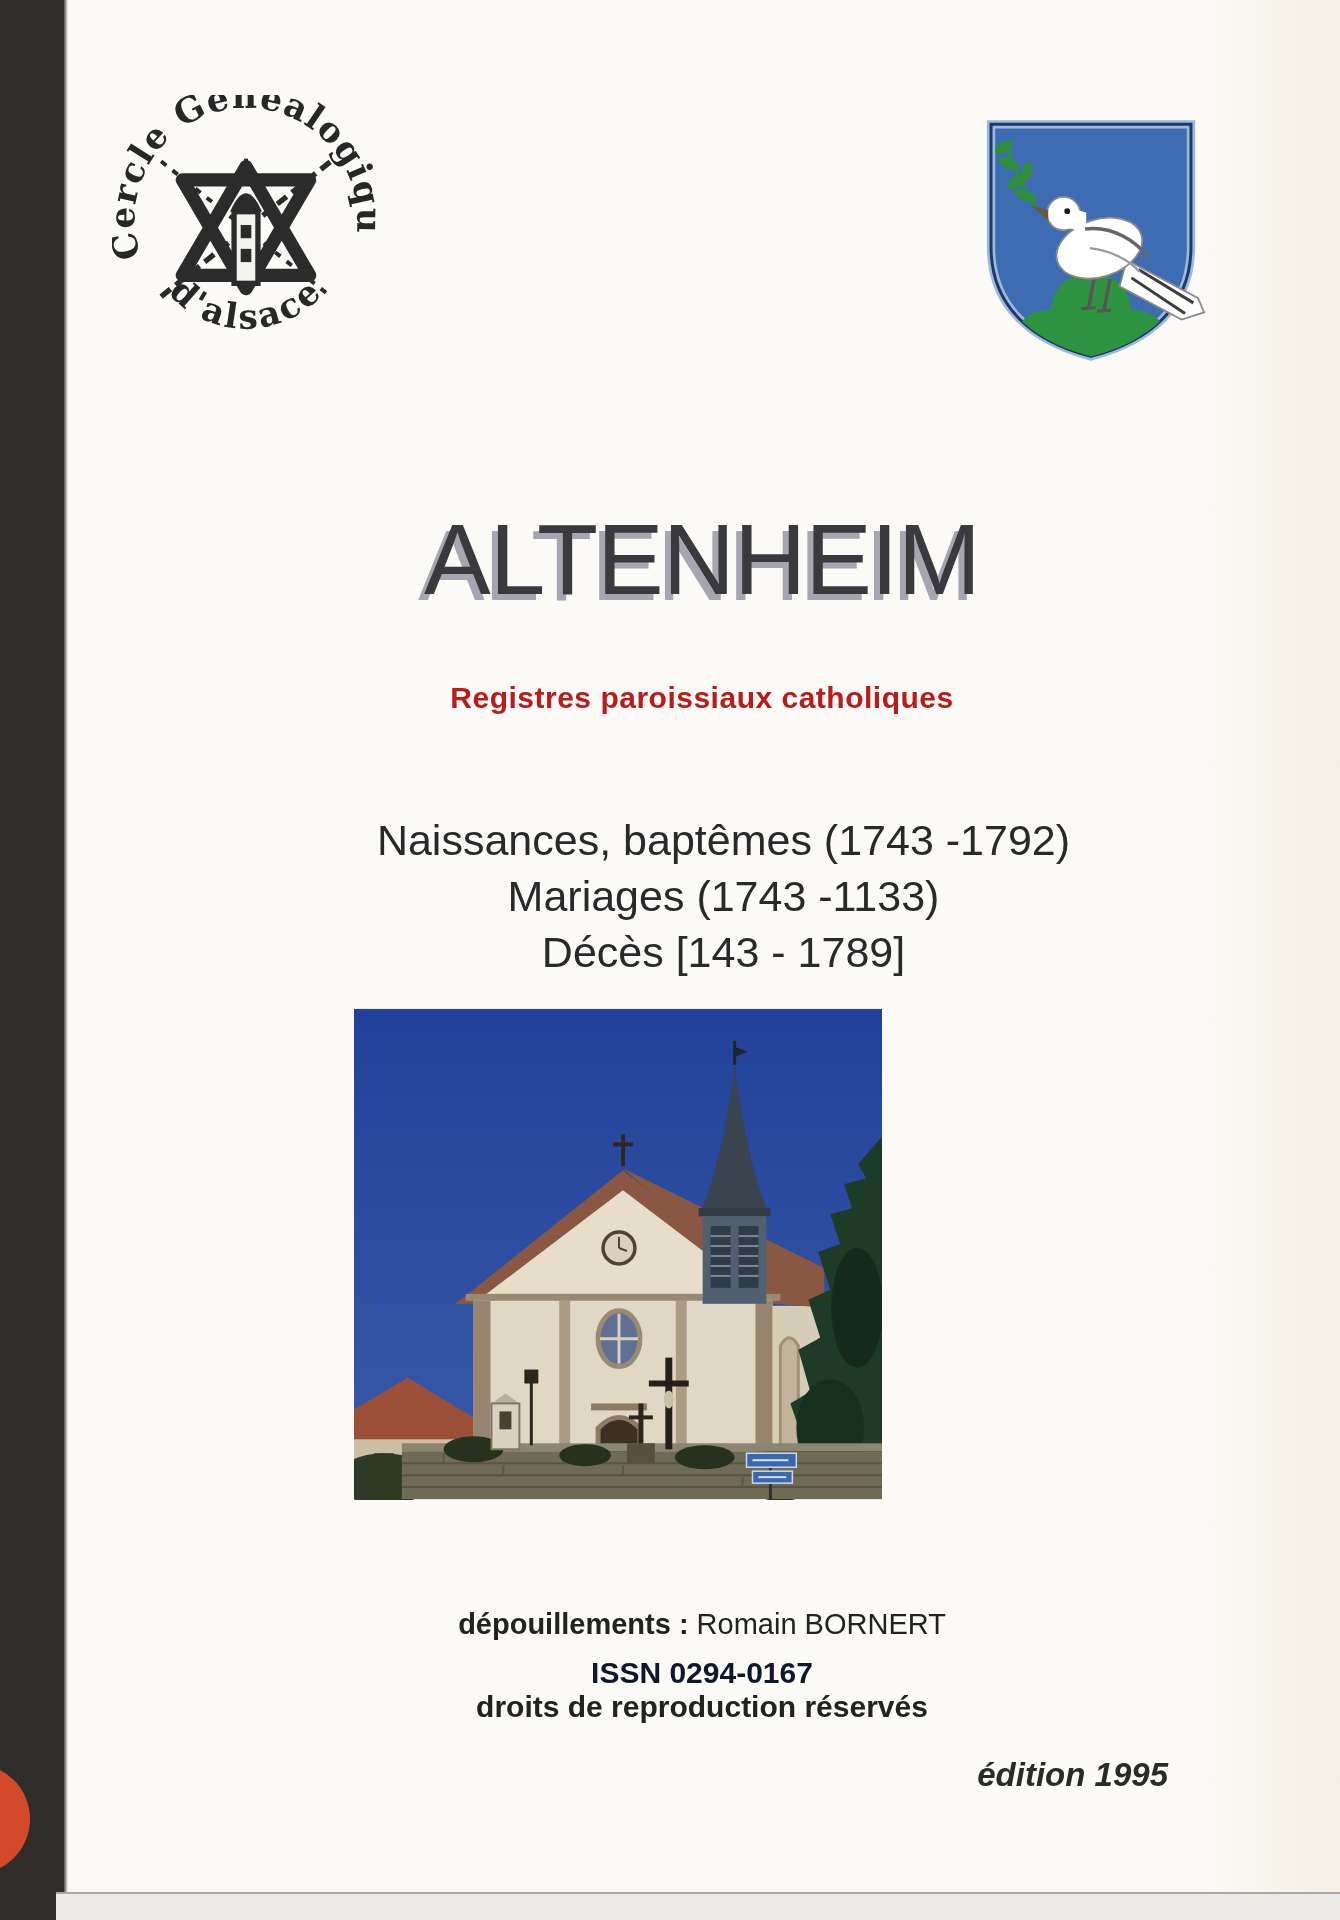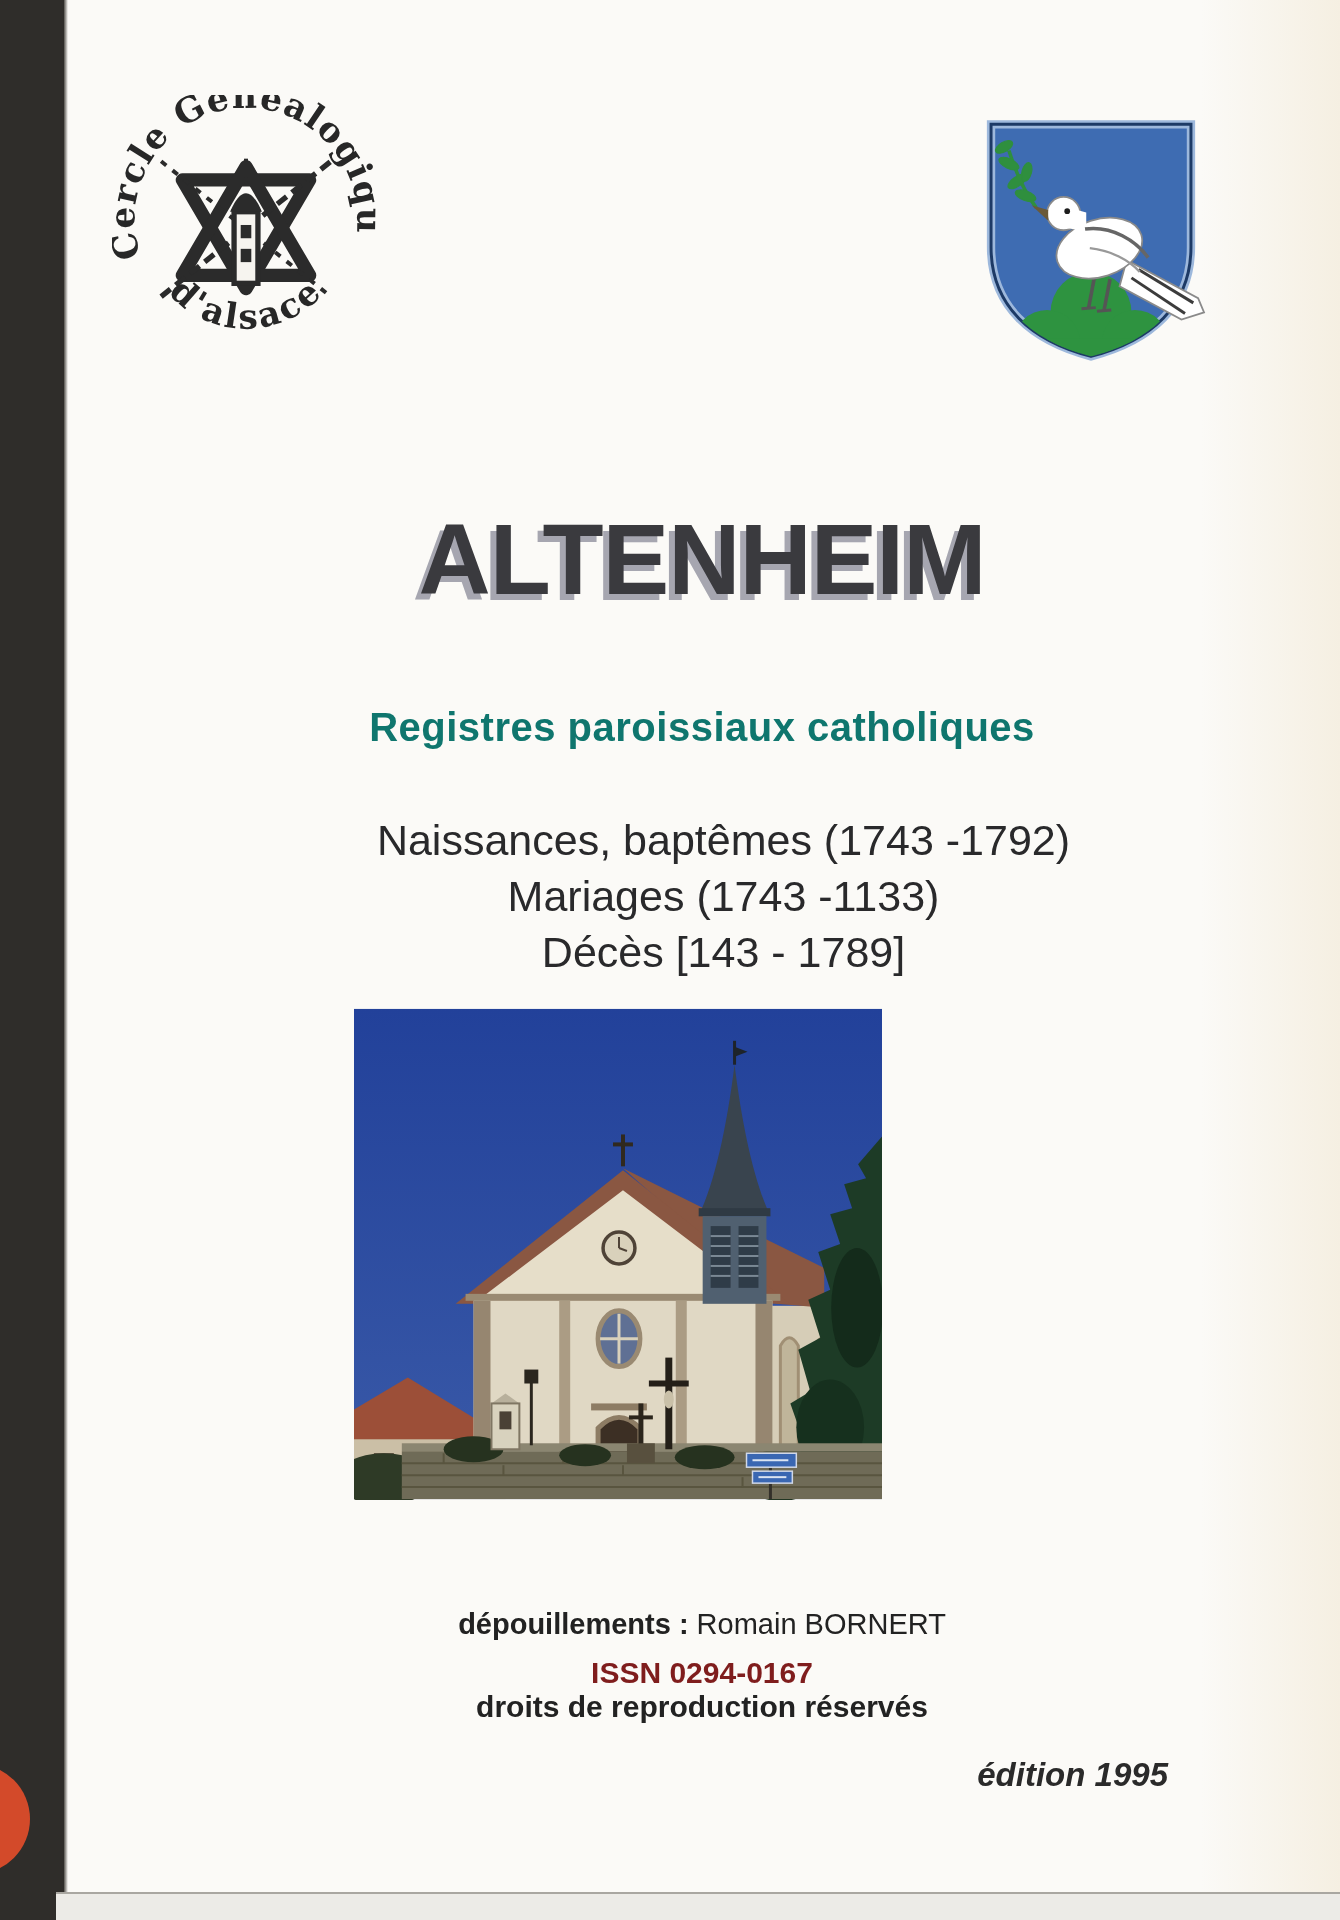--- a/index.html
+++ b/index.html
@@ -13,26 +13,26 @@
   .spine-edge{position:absolute;left:64px;top:0;width:4px;height:1920px;background:linear-gradient(to right,#55524d,rgba(251,250,247,0));}
   .sticker{position:absolute;left:-80px;top:1764px;width:110px;height:110px;border-radius:50%;background:#d34a2a;}
   .right-tint{position:absolute;right:0;top:0;width:140px;height:1920px;background:linear-gradient(to right,rgba(240,229,206,0),rgba(238,226,200,0.45));}
   .bottom-band{position:absolute;left:56px;right:0;top:1892px;height:28px;background:#ecebe7;border-top:2px solid #a9a7a1;}
 
   .logo{position:absolute;left:112px;top:95px;width:268px;height:252px;}
   .arms{position:absolute;left:972px;top:110px;width:238px;height:256px;}
 
   .title{
     position:absolute;left:64px;right:0;top:509px;text-align:center;
-    font-size:100px;font-weight:bold;letter-spacing:-1px;line-height:1;
+    font-size:100px;font-weight:normal;letter-spacing:-1px;line-height:1;
     color:#3a3a3e;text-shadow:-6px 6px 0 #a6a6b0;
   }
   .subtitle{
-    position:absolute;left:64px;right:0;top:705px;text-align:center;
-    font-size:40px;font-weight:bold;color:#0f766e;letter-spacing:0.5px;
+    position:absolute;left:64px;right:0;top:681px;text-align:center;
+    font-size:30px;font-weight:bold;color:#b91c1c;letter-spacing:0.5px;
   }
   .reg-lines{
     position:absolute;left:64px;right:0;top:812px;text-align:center;
     font-size:43px;line-height:56px;color:#29292b;margin-left:43px;
   }
   .photo-frame{position:absolute;left:354px;top:1008px;width:528px;height:492px;}
   .photo-frame svg{display:block;}
   .caption{
     position:absolute;left:64px;right:0;top:1505px;text-align:center;
     font-family:"DejaVu Serif","Liberation Serif",serif;font-style:italic;
@@ -43,21 +43,21 @@
     font-size:34px;color:#222;
   }
   .dep-line{
     position:absolute;left:64px;right:0;top:1608px;text-align:center;
     font-size:29px;color:#222;
   }
   .dep-line .seg-bold{font-weight:bold;text-align:center;}
   .pub-line .seg-bold{font-weight:bold;}
   .issn-line{
     position:absolute;left:64px;right:0;top:1656px;text-align:center;
-    font-size:30px;font-weight:bold;color:#7f1d1d;
+    font-size:30px;font-weight:bold;color:#0f172a;
   }
   .rights-line{
     position:absolute;left:64px;right:0;top:1690px;text-align:center;
     font-size:30px;font-weight:bold;color:#222;
   }
   .edition{
     position:absolute;right:172px;top:1756px;
     font-size:33px;font-weight:bold;font-style:italic;color:#2a2a2a;
   }
 </style>

